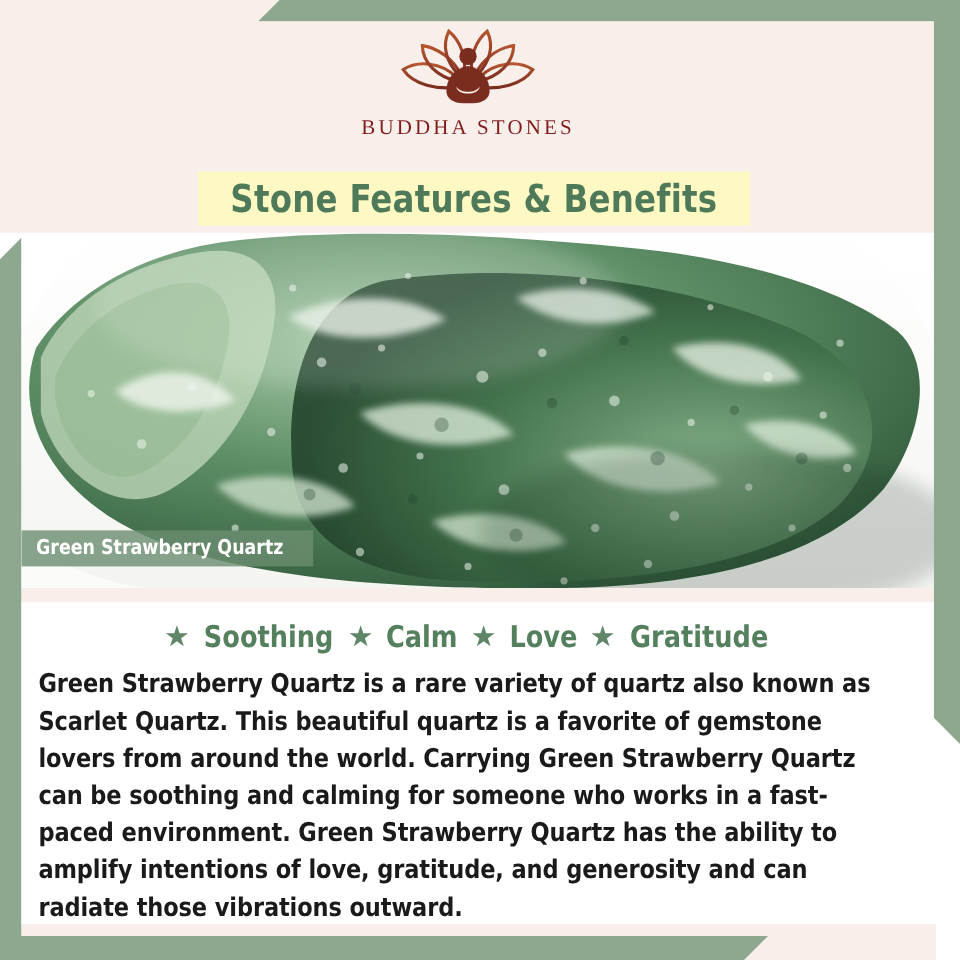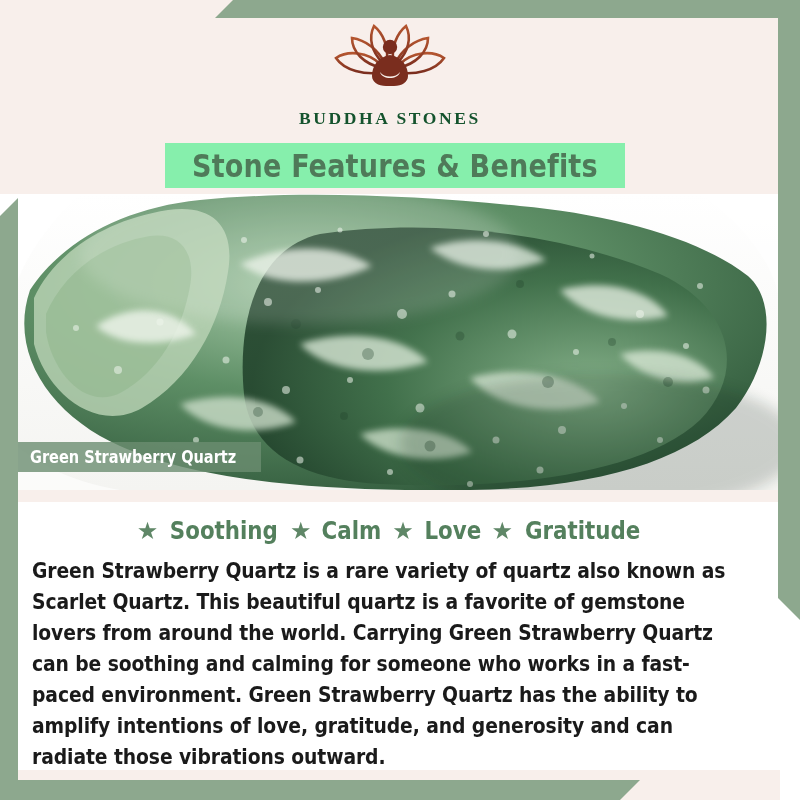--- a/index.html
+++ b/index.html
@@ -68,35 +68,35 @@
     position: absolute;
     left: 0;
     right: 0;
     top: 22px;
     display: flex;
     flex-direction: column;
     align-items: center;
   }
   .logo-mark { width: 132px; height: 74px; display:block; }
   .logo-text {
-    margin-top: 12px;
+    margin-top: 0;
     font-family: "Liberation Serif", serif;
     font-size: 17.5px;
     letter-spacing: 2.6px;
-    color: #14532d;
-    font-weight: 700;
+    color: #7f1d1d;
+    font-weight: 400;
   }
 
   .title-panel {
     position: absolute;
     left: 165px;
     top: 143px;
     width: 460px;
     height: 45px;
-    background: #86efac;
+    background: #fef9c3;
     display: flex;
     align-items: center;
     justify-content: center;
   }
   .title-text {
     font-family: "DejaVu Sans Condensed", "Liberation Sans Narrow", "Liberation Sans", sans-serif;
     font-weight: 700;
     font-size: 32px;
     color: #4f7a59;
     letter-spacing: 0.2px;

